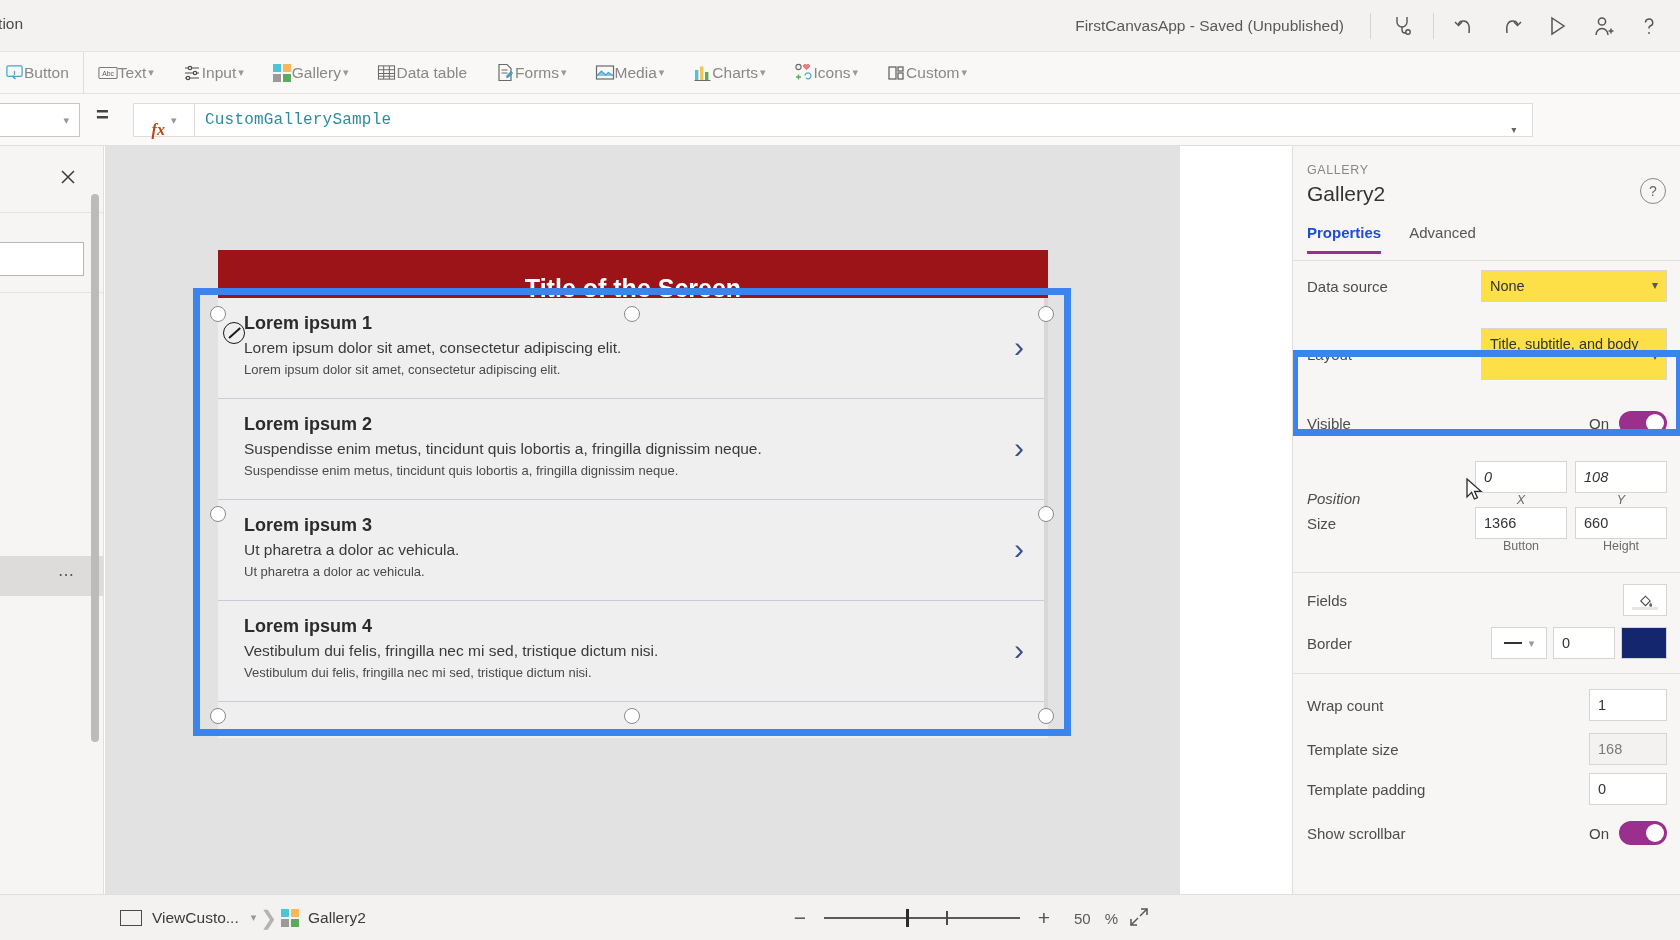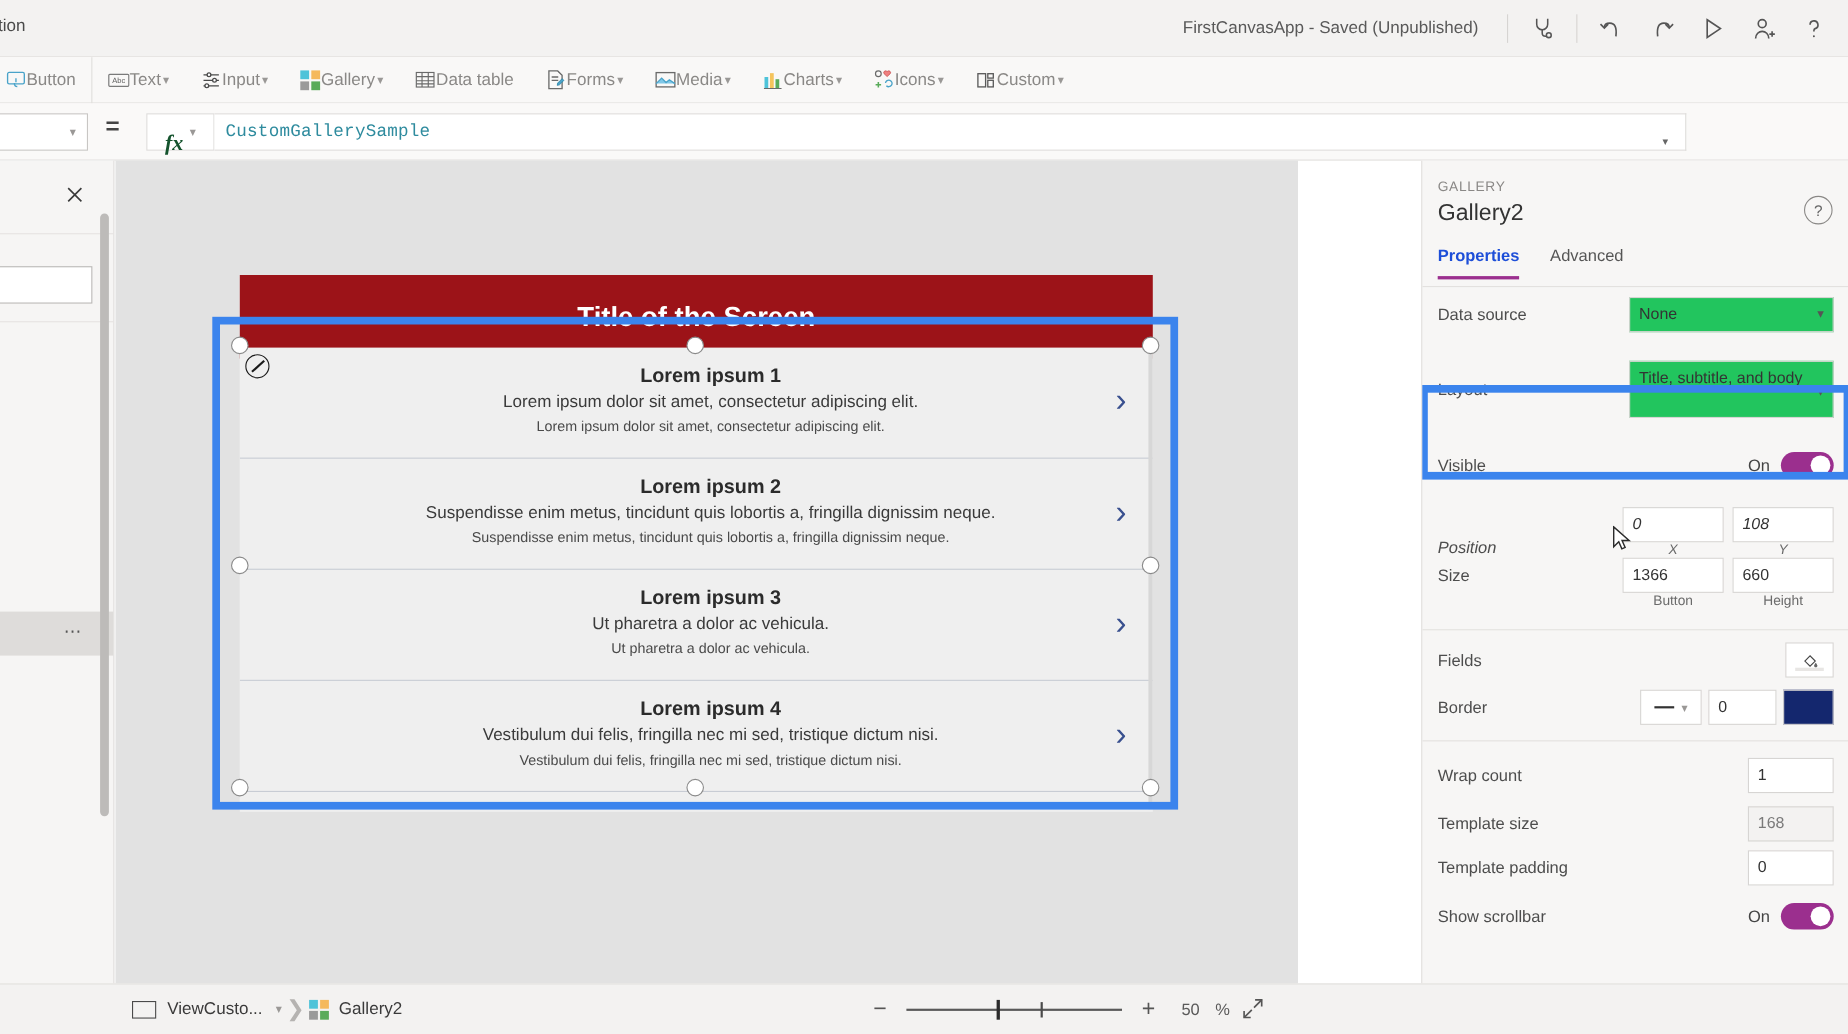--- a/index.html
+++ b/index.html
@@ -72,21 +72,21 @@
   }
   .eq { position: absolute; left: 96px; top: 8px; font-size: 22px;
     color: #444; font-weight: 600; }
   .fxbtn {
     position: absolute; left: 133px; top: 9px; width: 62px; height: 34px;
     background: #fff; border: 1px solid #dedcda;
     display: flex; align-items: center; justify-content: center; gap: 4px;
     cursor: pointer;
   }
   .fxbtn .fxi { font-style: italic; font-family: "Liberation Serif", serif;
-    font-size: 20px; color: #14532d; font-weight: 600; margin-top: 20px;}
+    font-size: 16px; color: #c2410c; font-weight: 600; margin-top: 20px;}
   .fxinput {
     position: absolute; left: 195px; top: 9px; width: 1338px; height: 34px;
     background: #fff; border: 1px solid #dedcda; border-left: none;
     display: flex; align-items: center; padding-left: 10px;
     font-family: "Liberation Mono", monospace; font-size: 16px;
     color: #2e8b9e; letter-spacing: 0.2px;
   }
   .fxchev {
     position: absolute; right: 14px; top: 18px; color: #666; font-size: 13px;
   }
@@ -138,22 +138,22 @@
     font-family: "Liberation Sans", sans-serif;
   }
 
   
   .gallery-sel {
     position: absolute; left: 88px; top: 142px; width: 878px; height: 448px;
     border: 7px solid #3b84ed; background: transparent; z-index: 5;
     pointer-events: none;
   }
   .gallery {
-    position: absolute; left: 113px; top: 170px; width: 830px; height: 420px;
-    background: #efefef; overflow: hidden; z-index: 3; text-align: center;
+    position: absolute; left: 113px; top: 152px; width: 830px; height: 420px;
+    background: #efefef; overflow: hidden; z-index: 3;
   }
   .g-item {
     position: relative; height: 101px; border-bottom: 1px solid #c8ccd4;
     padding: 13px 0 0 26px;
   }
   .g-item:last-child { border-bottom: none; }
   .g-title {
     font-size: 18px; color: #2b2b2b; font-weight: bold;
     line-height: 24px; margin-bottom: 2px;
   }
@@ -232,21 +232,21 @@
   .rp-label { font-size: 15px; color: #4d4d4d; flex: 1; }
   .rp-ctrl { display: flex; align-items: center; }
 
   .inp {
     background: #fff; border: 1px solid #d7d5d3; height: 32px;
     font-size: 14.5px; color: #333; padding: 0 8px;
     display: flex; align-items: center;
   }
   .inp.readonly { background: #f3f2f1; color: #7a7a7a; }
   .sel {
-    background: #22c55e; border: 1px solid #d7d5d3; height: 32px;
+    background: #fde047; border: 1px solid #d7d5d3; height: 32px;
     font-size: 14.5px; color: #333; padding: 0 26px 0 8px;
     display: flex; align-items: center; position: relative;
     cursor: pointer;
   }
   .sel .sc {
     position: absolute; right: 8px; top: 7px;
     color: #555; font-size: 12px;
   }
   .rp-edit { color: #a33b9c; font-size: 15px; cursor: pointer; }
   .rp-sep {

